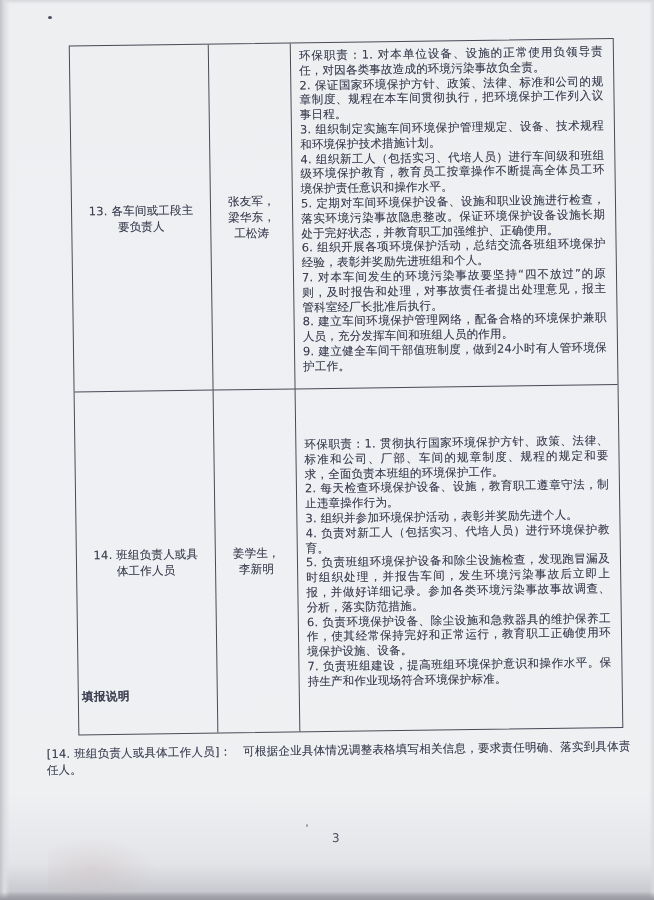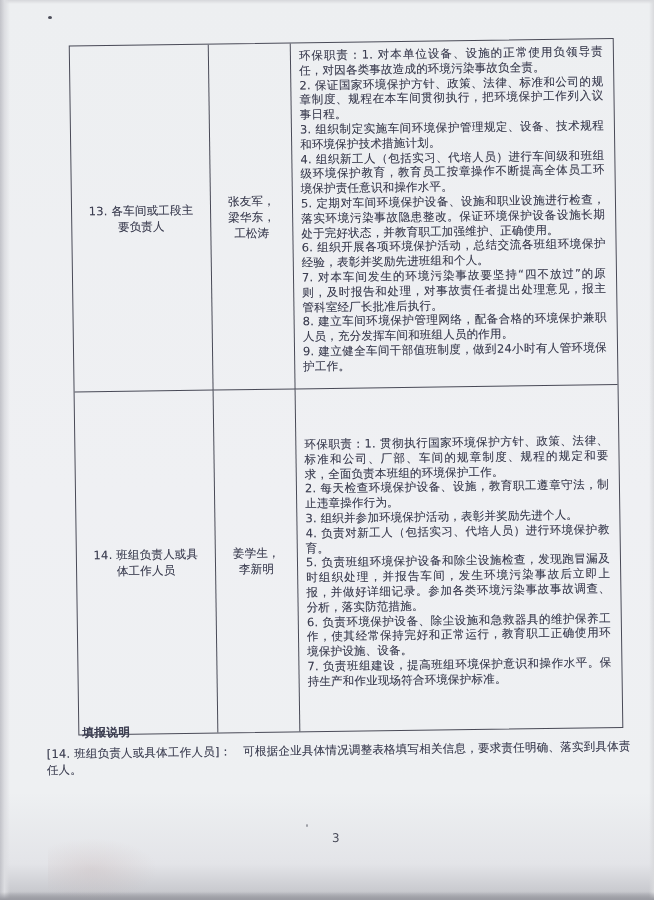--- a/index.html
+++ b/index.html
@@ -64,21 +64,21 @@
   .cell.duties{
     padding:5px 10px 0 8px;
     line-height:14.8px;
     text-align:justify;
   }
   .cell.duties.row14{padding-top:48px;}
   .cell p{margin:0;text-shadow:0 0 0.5px rgba(61,63,82,0.45);}
   .cell.role span,.cell.names span{text-shadow:0 0 0.5px rgba(61,63,82,0.45);}
   
   .notes-title{
-    position:absolute;left:78px;top:722px;
+    position:absolute;left:78px;top:686px;
     font-size:11.5px;font-weight:bold;letter-spacing:0.5px;
     text-shadow:0 0 0.5px rgba(61,63,82,0.55);
   }
   .note{
     position:absolute;left:42px;top:742px;width:584px;
     font-size:11.5px;line-height:16px;letter-spacing:0.2px;
     text-align:justify;
     text-shadow:0 0 0.5px rgba(61,63,82,0.4);
     margin:0;
   }

